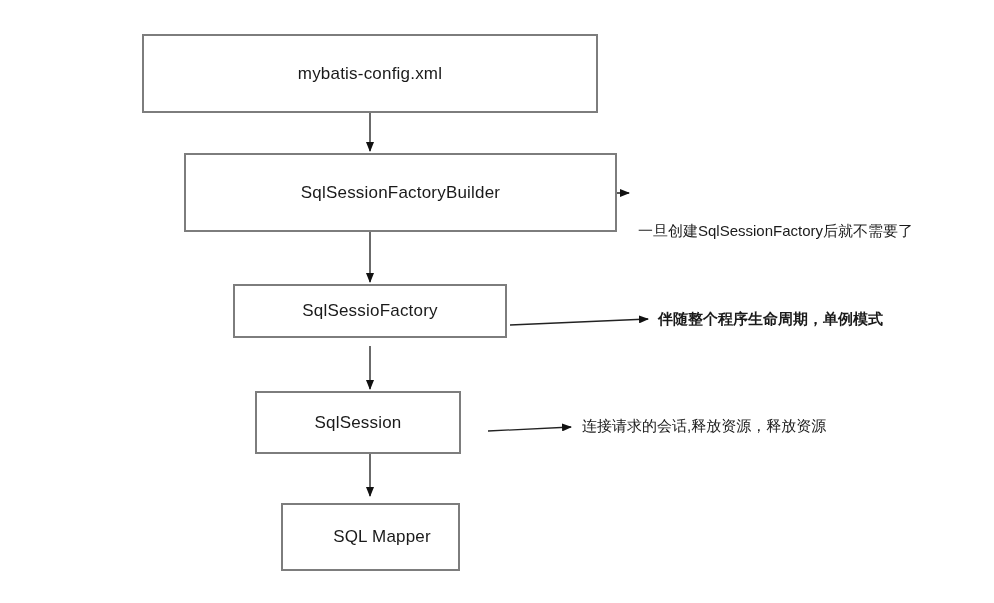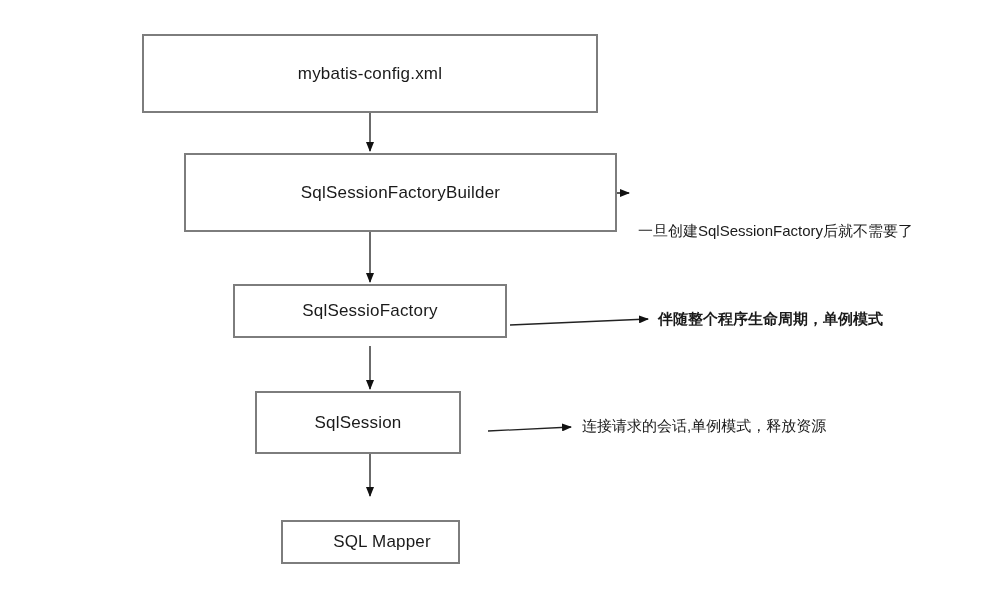--- a/index.html
+++ b/index.html
@@ -32,21 +32,21 @@
     align-items: center;
     justify-content: center;
     font-size: 17px;
     color: #1a1a1a;
     letter-spacing: 0.2px;
   }
   .node-1 { left: 142px; top: 34px;  width: 456px; height: 79px; }
   .node-2 { left: 184px; top: 153px; width: 433px; height: 79px; }
   .node-3 { left: 233px; top: 284px; width: 274px; height: 54px; }
   .node-4 { left: 255px; top: 391px; width: 206px; height: 63px; }
-  .node-5 { left: 281px; top: 520px; width: 179px; height: 44px; padding-left: 23px; }
+  .node-5 { left: 281px; top: 503px; width: 179px; height: 68px; padding-left: 23px; }
   .annotation {
     position: absolute;
     font-size: 15px;
     color: #1a1a1a;
     white-space: nowrap;
     line-height: 18px;
   }
   .ann-1 { left: 638px; top: 184px; margin-top: 38px; }
   .ann-2 { left: 658px; top: 310px; font-weight: bold; }
   .ann-3 { left: 582px; top: 417px; }
@@ -84,15 +84,15 @@
   </div>
   <div class="node node-4">
     <span>SqlSession</span>
   </div>
   <div class="node node-5">
     <span>SQL Mapper</span>
   </div>
 
   <div class="annotation ann-1">一旦创建SqlSessionFactory后就不需要了</div>
   <div class="annotation ann-2">伴随整个程序生命周期，单例模式</div>
-  <div class="annotation ann-3">连接请求的会话,单例模式，释放资源</div>
+  <div class="annotation ann-3">连接请求的会话,释放资源，释放资源</div>
 
 </div>
 
 </body></html>

